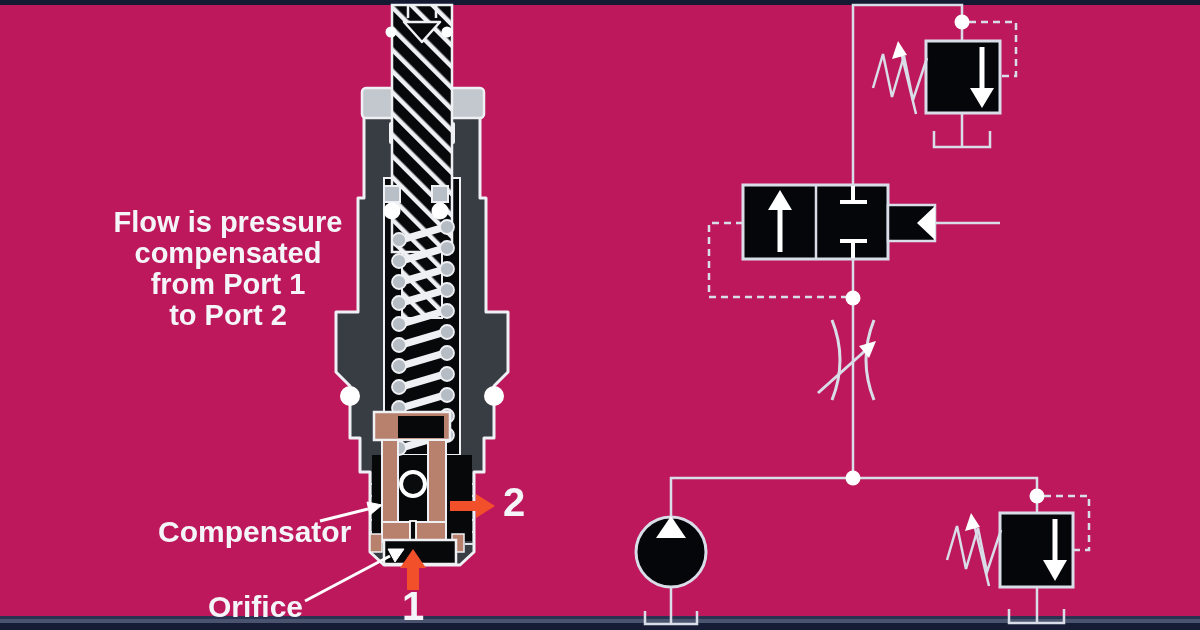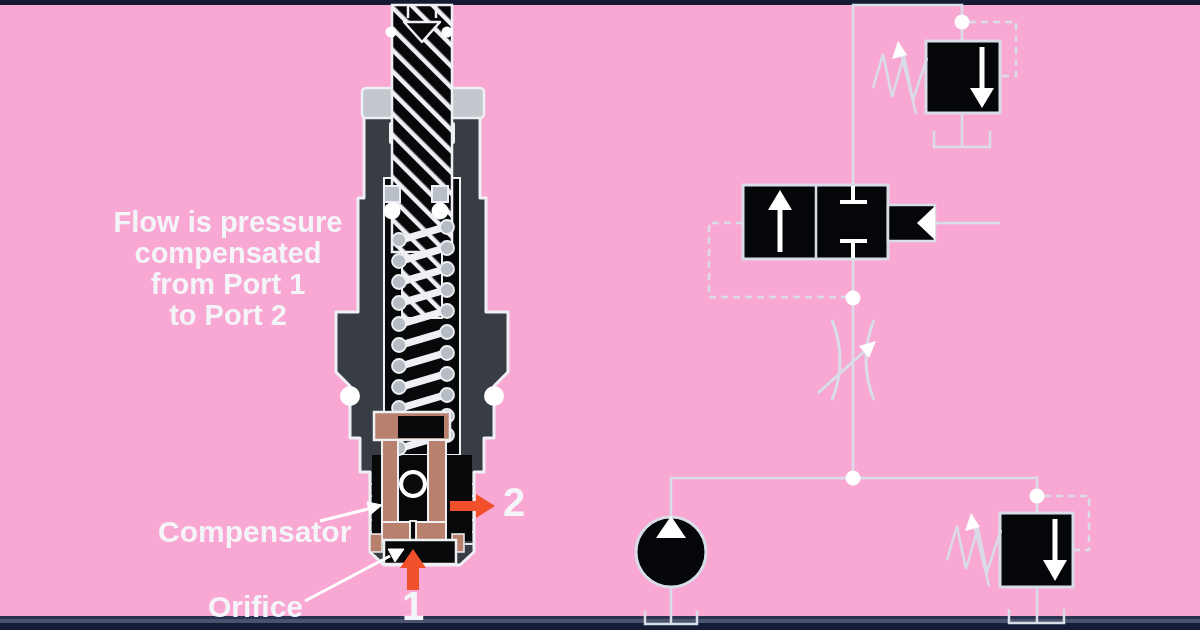--- a/index.html
+++ b/index.html
@@ -1,18 +1,18 @@
 <!DOCTYPE html>
 <html><head>
 <meta charset="utf-8">
 <style>
   html,body{margin:0;padding:0;background:#0c0f1d;}
   #stage{
     position:relative;width:1200px;height:630px;overflow:hidden;
-    background:#f9a8d4;
+    background:#be185d;
     font-family:"Liberation Sans","DejaVu Sans",sans-serif;
   }
   #stage svg{position:absolute;left:0;top:0;}
   .letterbox-top{position:absolute;left:0;top:0;width:1200px;height:5px;background:#131a31;}
   .letterbox-bottom-a{position:absolute;left:0;top:616px;width:1200px;height:3px;background:#2a3352;}
   .letterbox-bottom-b{position:absolute;left:0;top:619px;width:1200px;height:4px;background:#4a546f;}
   .letterbox-bottom-c{position:absolute;left:0;top:623px;width:1200px;height:7px;background:#161c36;}
   text{fill:#f4f5f8;font-weight:bold;}
   .caption{font-size:29px;}
   .callout{font-size:30px;}

